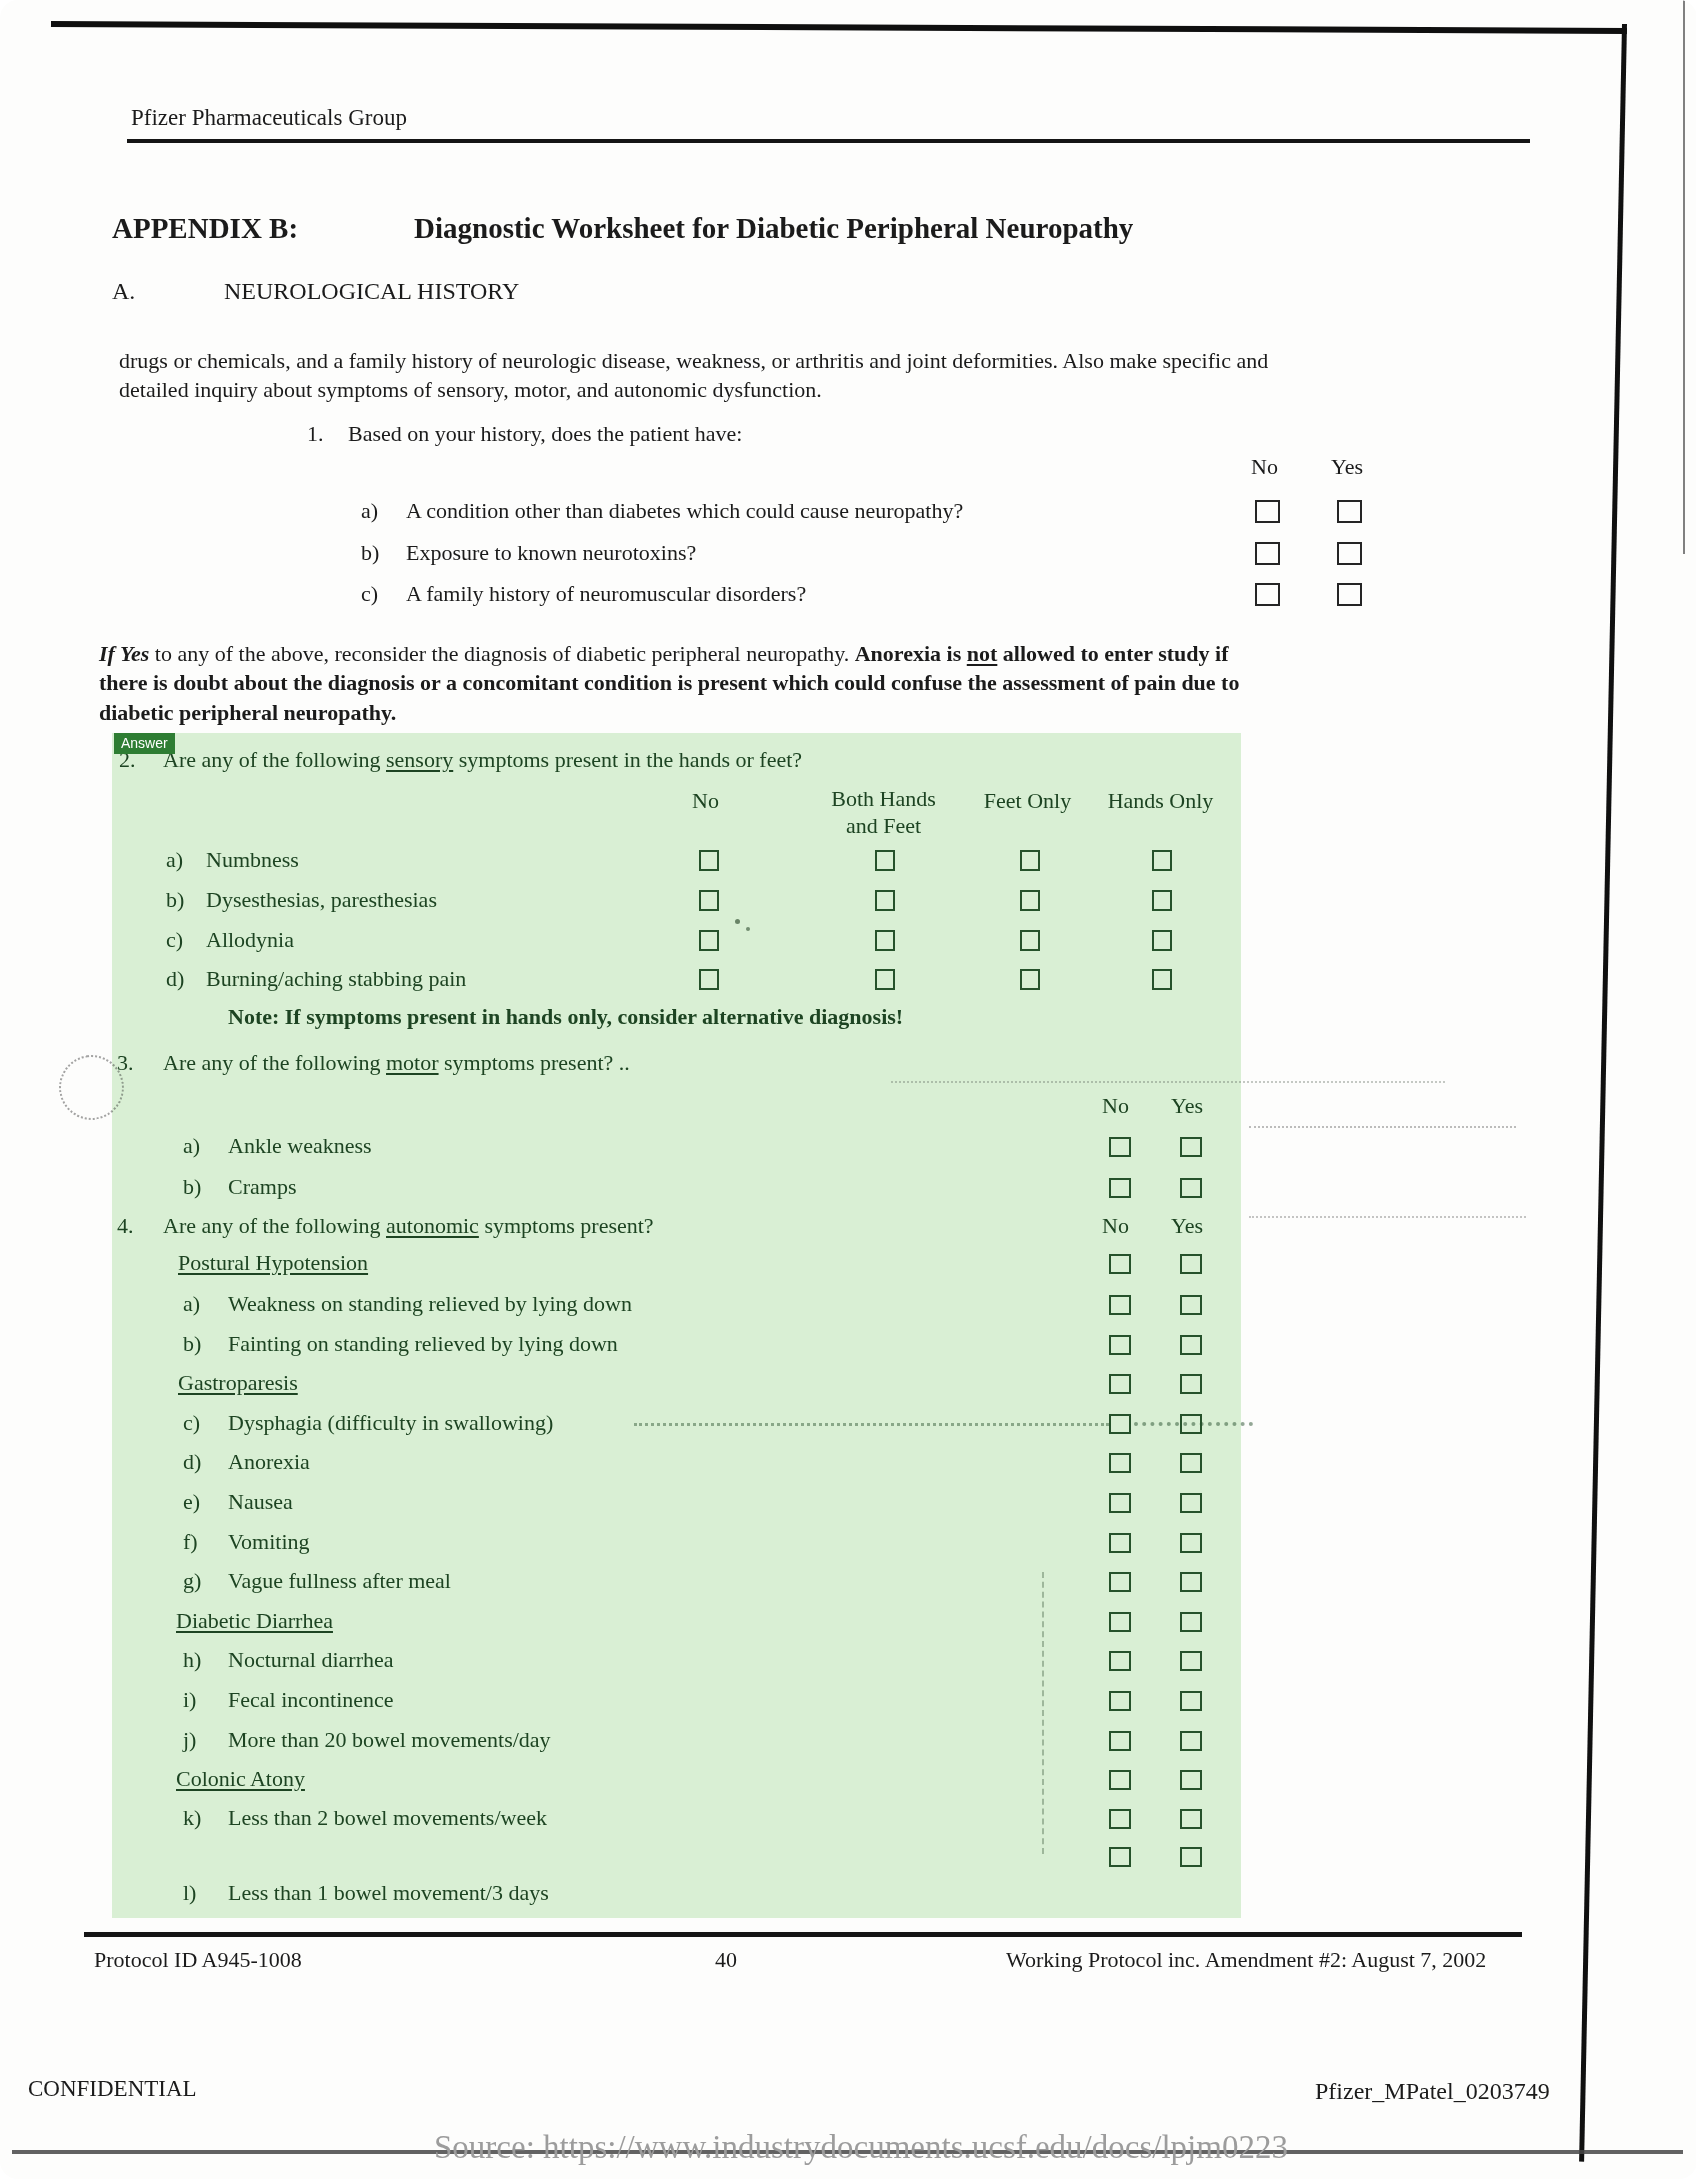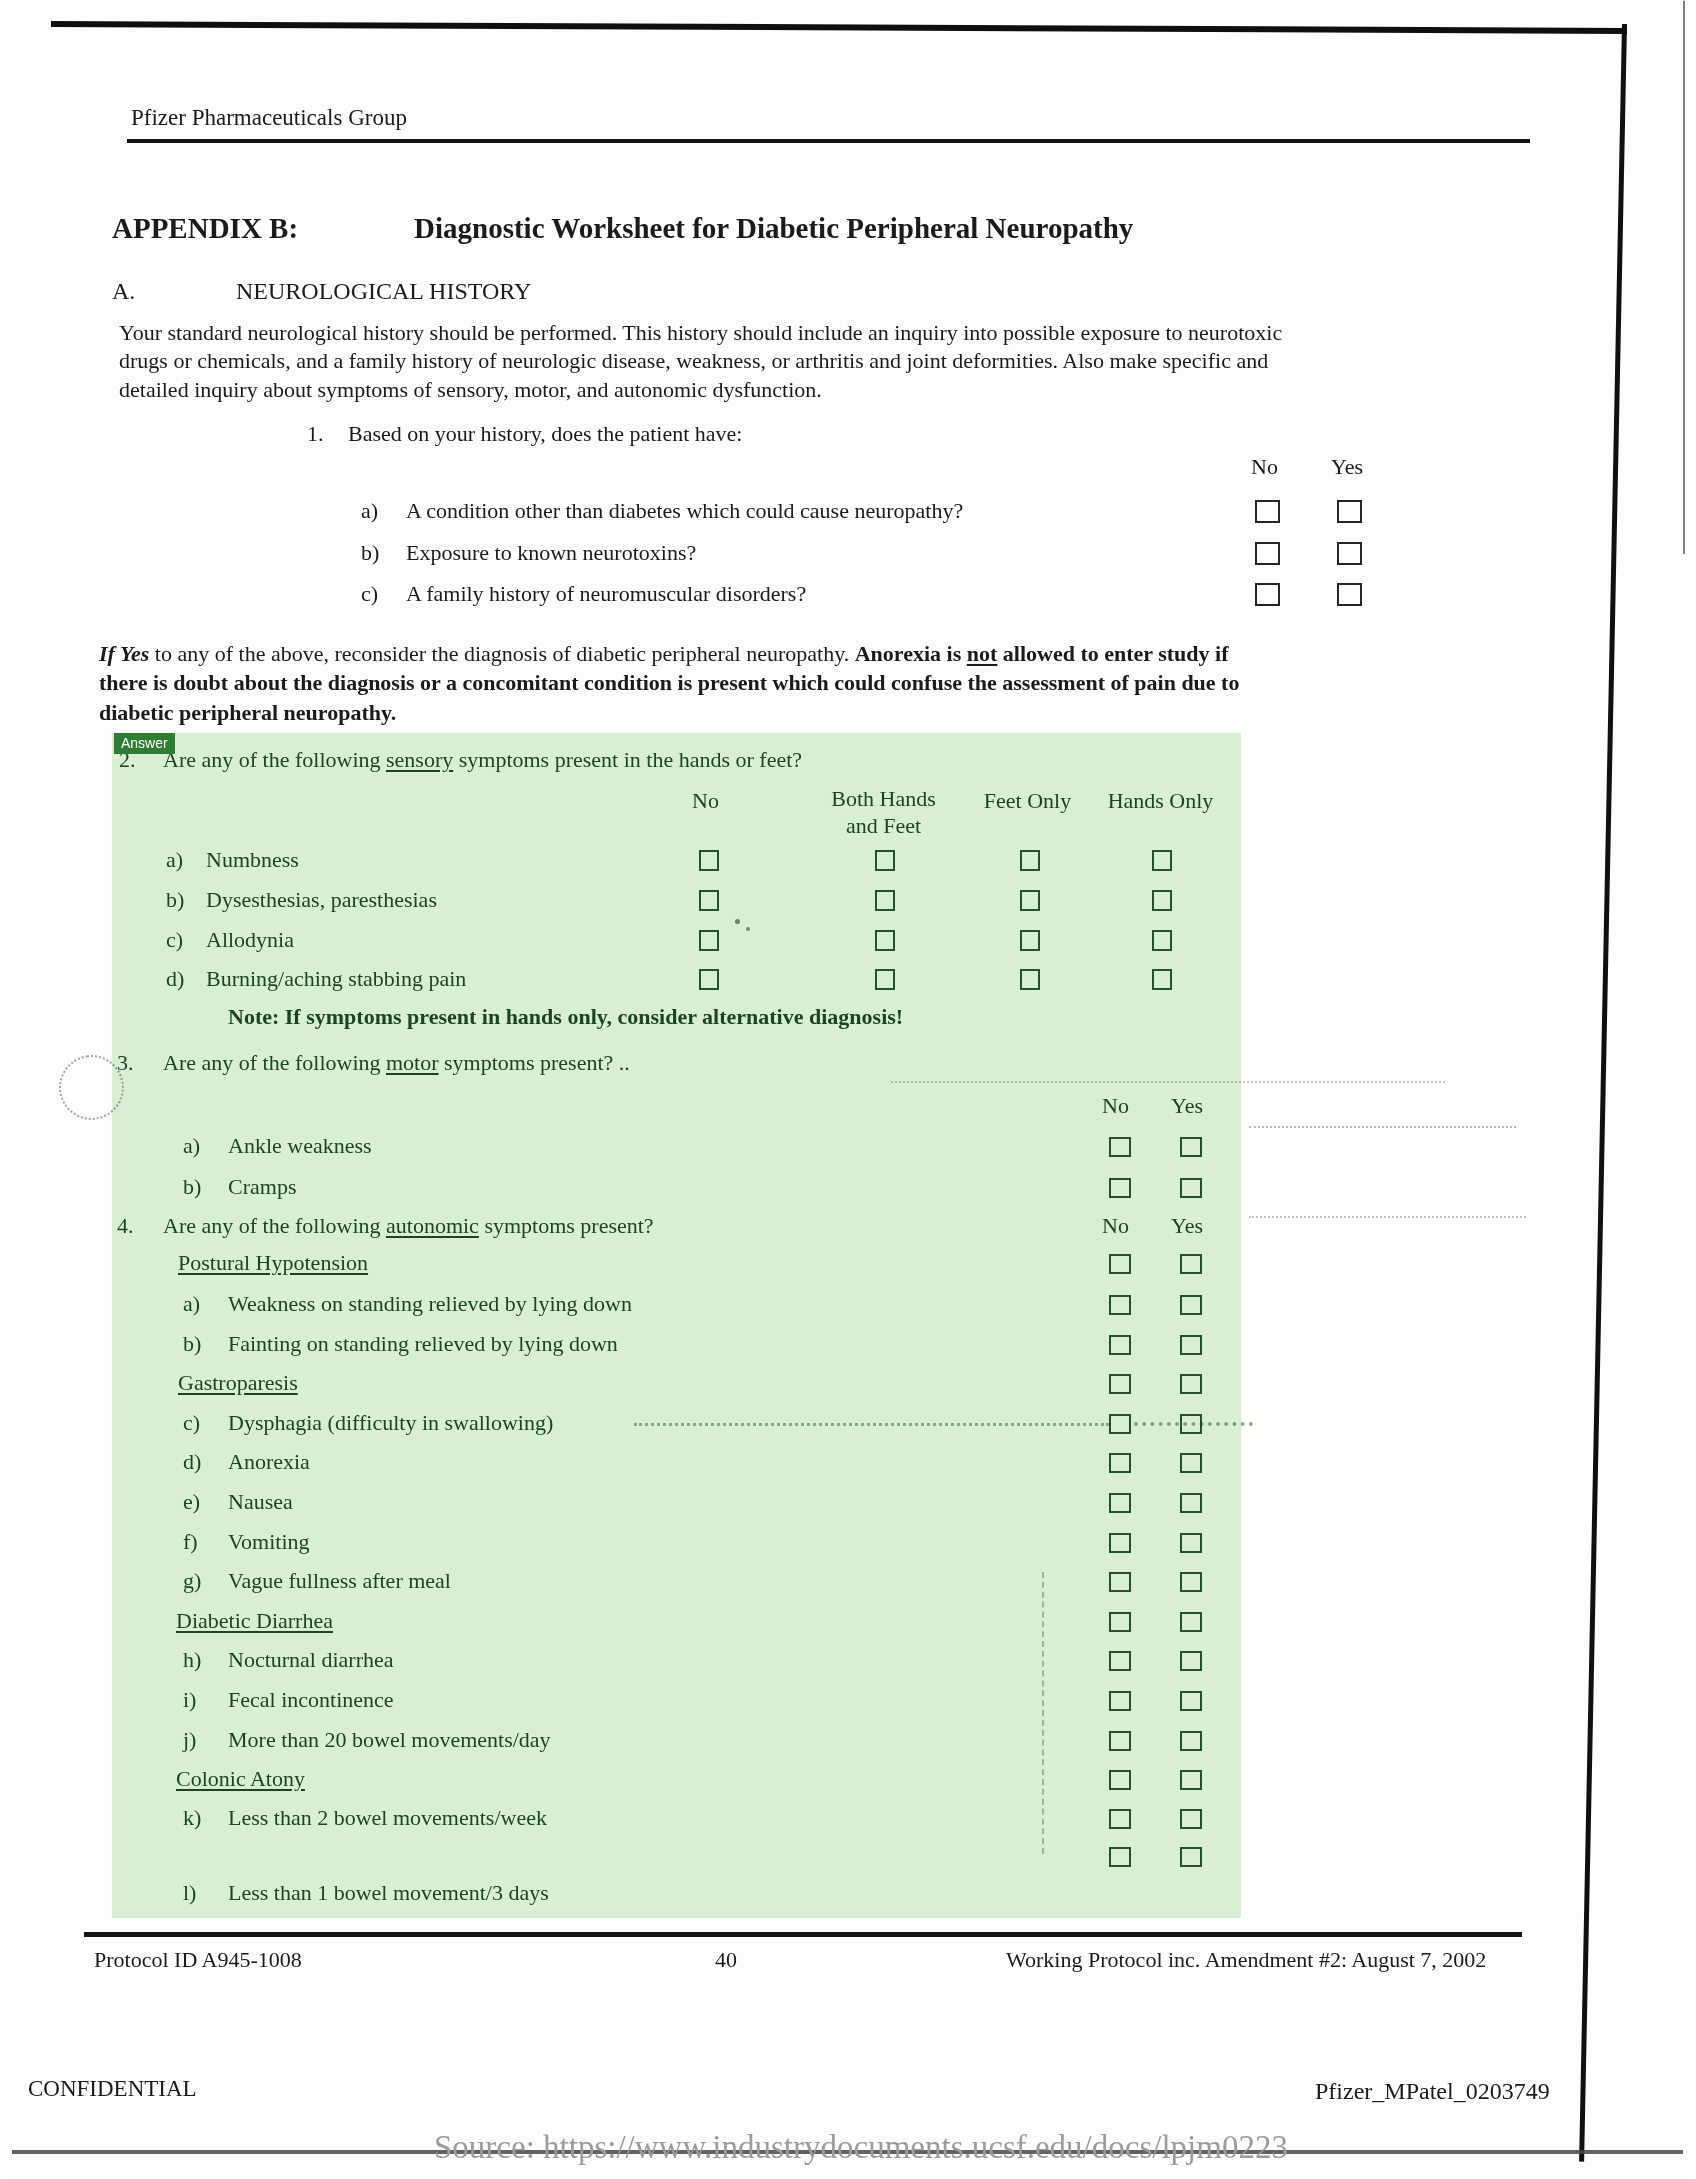--- a/index.html
+++ b/index.html
@@ -28,23 +28,22 @@
   <div class="rule" style="left:1622px;top:24px;width:5px;height:2138px;background:#101010;transform:rotate(1.15deg);transform-origin:left top;"></div>
   <div class="rule" style="left:1683px;top:0px;width:2px;height:554px;background:rgba(25,25,25,0.55);"></div>
 
   <div class="t" style="left:131px;top:104px;font-size:23px;">Pfizer Pharmaceuticals Group</div>
   <div class="rule" style="left:127px;top:139px;width:1403px;height:4px;"></div>
 
   <div class="t b" style="left:112px;top:210px;font-size:29px;">APPENDIX B:</div>
   <div class="t b" style="left:414px;top:210px;font-size:29px;">Diagnostic Worksheet for Diabetic Peripheral Neuropathy</div>
 
   <div class="t" style="left:112px;top:276px;font-size:24px;">A.</div>
-  <div class="t" style="left:236px;top:276px;font-size:24px;">NEUROLOGICAL HISTORY</div>
-
-  <div class="t" style="left:119px;top:319px;">Your standard neurological history should be performed. This history should include an inquiry into possible exposure to neurotoxic</div>
+  <div class="t" style="left:224px;top:276px;font-size:24px;">NEUROLOGICAL HISTORY</div>
+
   <div class="t" style="left:119px;top:347px;">drugs or chemicals, and a family history of neurologic disease, weakness, or arthritis and joint deformities. Also make specific and</div>
   <div class="t" style="left:119px;top:376px;">detailed inquiry about symptoms of sensory, motor, and autonomic dysfunction.</div>
 
   <div class="t" style="left:307px;top:420px;">1.</div>
   <div class="t" style="left:348px;top:420px;">Based on your history, does the patient have:</div>
   <div class="t" style="left:1251px;top:453px;">No</div>
   <div class="t" style="left:1331px;top:453px;">Yes</div>
 
   <div class="t" style="left:361px;top:497px;">a)</div>
   <div class="t" style="left:406px;top:497px;">A condition other than diabetes which could cause neuropathy?</div>

